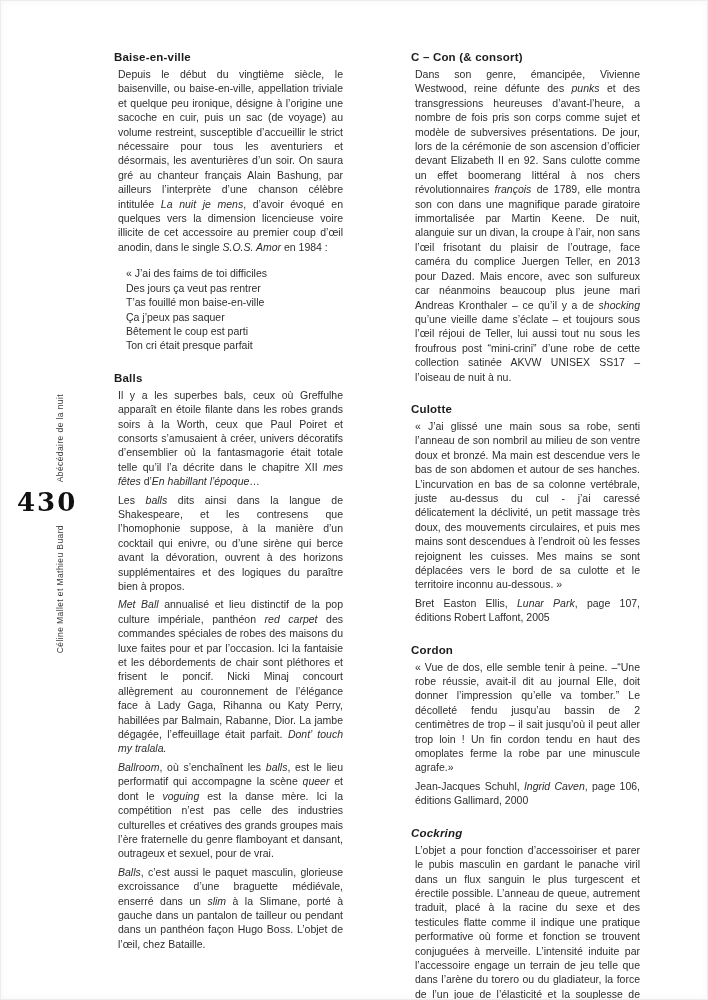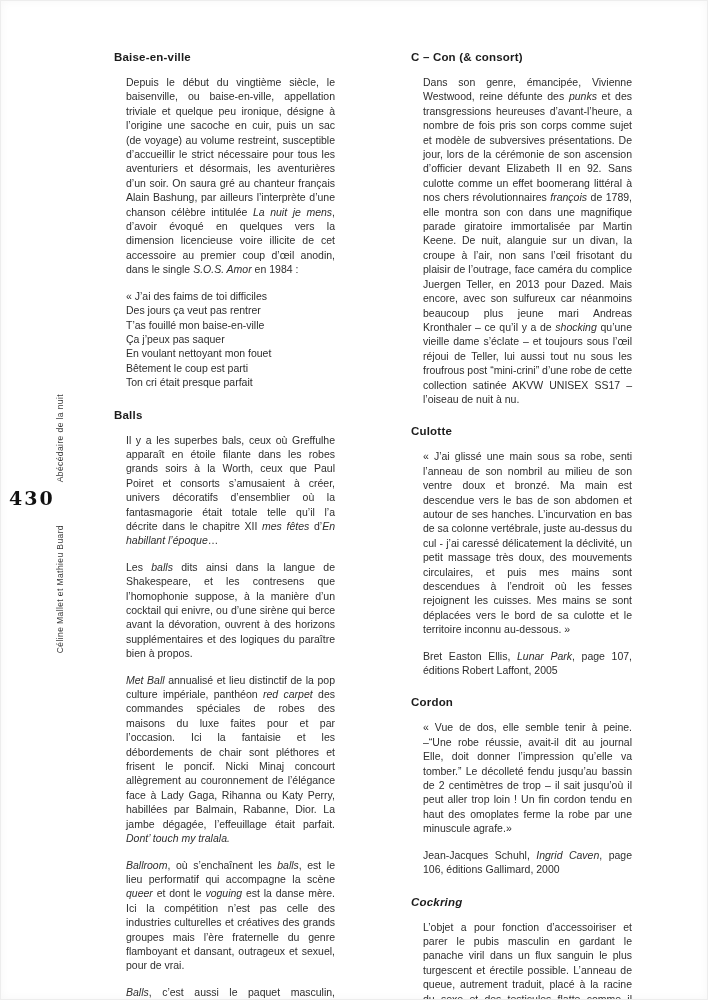--- a/index.html
+++ b/index.html
@@ -20,44 +20,44 @@
     writing-mode:vertical-rl;
     transform:rotate(180deg);
     font-size:8.5px;
     letter-spacing:.4px;
     color:#3a3a3a;
     white-space:nowrap;
   }
   .spine-title{left:54px;top:393px;}
   .spine-authors{left:54px;top:524px;}
   .page-number{
-    position:absolute;left:8px;top:486px;
+    position:absolute;left:16px;top:486px;
     font-family:"DejaVu Serif","Liberation Serif",serif;
     font-weight:800;
-    font-size:19px;
+    font-size:26px;
     letter-spacing:2px;
     color:#111111;
   }
   
   .columns{
     position:absolute;left:113px;top:50px;
     display:flex;gap:64px;
   }
   .col{width:233px;}
   .entry-heading{
     margin:19px 0 3px 0;
     font-size:11.5px;
     font-weight:700;
     letter-spacing:.2px;
     color:#1c1c1c;
   }
   .entry-heading.it{font-style:italic;}
   .col > .entry-heading:first-child{margin-top:0;}
   .para{
-    margin:12px;
+    margin:4px;
     font-size:10.5px;
     line-height:14.4px;
     text-align:justify;
     text-justify:inter-word;
   }
   .para em{font-style:italic;}
   .verse{margin:12px;}
   .verse-line{
     font-size:10.5px;
     line-height:14.4px;
@@ -77,21 +77,20 @@
 
   <main class="columns">
     <section class="col" id="col-left">
         <h3 class="entry-heading">Baise-en-ville</h3>
         <p class="para"><span>Depuis le début du vingtième siècle, le baisenville, ou baise-en-ville, appellation triviale et quelque peu ironique, désigne à l’origine une sacoche en cuir, puis un sac (de voyage) au volume restreint, susceptible d’accueillir le strict nécessaire pour tous les aventuriers et désormais, les aventurières d’un soir. On saura gré au chanteur français Alain Bashung, par ailleurs l’interprète d’une chanson célèbre intitulée </span><em>La nuit je mens</em><span>, d’avoir évoqué en quelques vers la dimension licencieuse voire illicite de cet accessoire au premier coup d’œil anodin, dans le single </span><em>S.O.S. Amor</em><span> en 1984 :</span></p>
         <div class="verse">
           <div class="verse-line">« J’ai des faims de toi difficiles</div>
           <div class="verse-line">Des jours ça veut pas rentrer</div>
           <div class="verse-line">T’as fouillé mon baise-en-ville</div>
           <div class="verse-line">Ça j’peux pas saquer</div>
-          <div class="verse-line">En voulant nettoyant mon fouet</div>
           <div class="verse-line">Bêtement le coup est parti</div>
           <div class="verse-line">Ton cri était presque parfait</div>
         </div>
         <h3 class="entry-heading">Balls</h3>
         <p class="para"><span>Il y a les superbes bals, ceux où Greffulhe apparaît en étoile filante dans les robes grands soirs à la Worth, ceux que Paul Poiret et consorts s’amusaient à créer, univers décoratifs d’ensemblier où la fantasmagorie était totale telle qu’il l’a décrite dans le chapitre XII </span><em>mes fêtes</em><span> d’</span><em>En habillant l’époque</em><span>…</span></p>
         <p class="para"><span>Les </span><em>balls</em><span> dits ainsi dans la langue de Shakespeare, et les contresens que l’homophonie suppose, à la manière d’un cocktail qui enivre, ou d’une sirène qui berce avant la dévoration, ouvrent à des horizons supplémentaires et des logiques du paraître bien à propos.</span></p>
         <p class="para"><em>Met Ball</em><span> annualisé et lieu distinctif de la pop culture impériale, panthéon </span><em>red carpet</em><span> des commandes spéciales de robes des maisons du luxe faites pour et par l’occasion. Ici la fantaisie et les débordements de chair sont pléthores et frisent le poncif. Nicki Minaj concourt allègrement au couronnement de l’élégance face à Lady Gaga, Rihanna ou Katy Perry, habillées par Balmain, Rabanne, Dior. La jambe dégagée, l’effeuillage était parfait. </span><em>Dont’ touch my tralala.</em></p>
         <p class="para"><em>Ballroom</em><span>, où s’enchaînent les </span><em>balls</em><span>, est le lieu performatif qui accompagne la scène </span><em>queer</em><span> et dont le </span><em>voguing</em><span> est la danse mère. Ici la compétition n’est pas celle des industries culturelles et créatives des grands groupes mais l’ère fraternelle du genre flamboyant et dansant, outrageux et sexuel, pour de vrai.</span></p>
         <p class="para"><em>Balls</em><span>, c’est aussi le paquet masculin, glorieuse excroissance d’une braguette médiévale, enserré dans un </span><em>slim</em><span> à la Slimane, porté à gauche dans un pantalon de tailleur ou pendant dans un panthéon façon Hugo Boss. L’objet de l’œil, chez Bataille.</span></p>
       </section>

